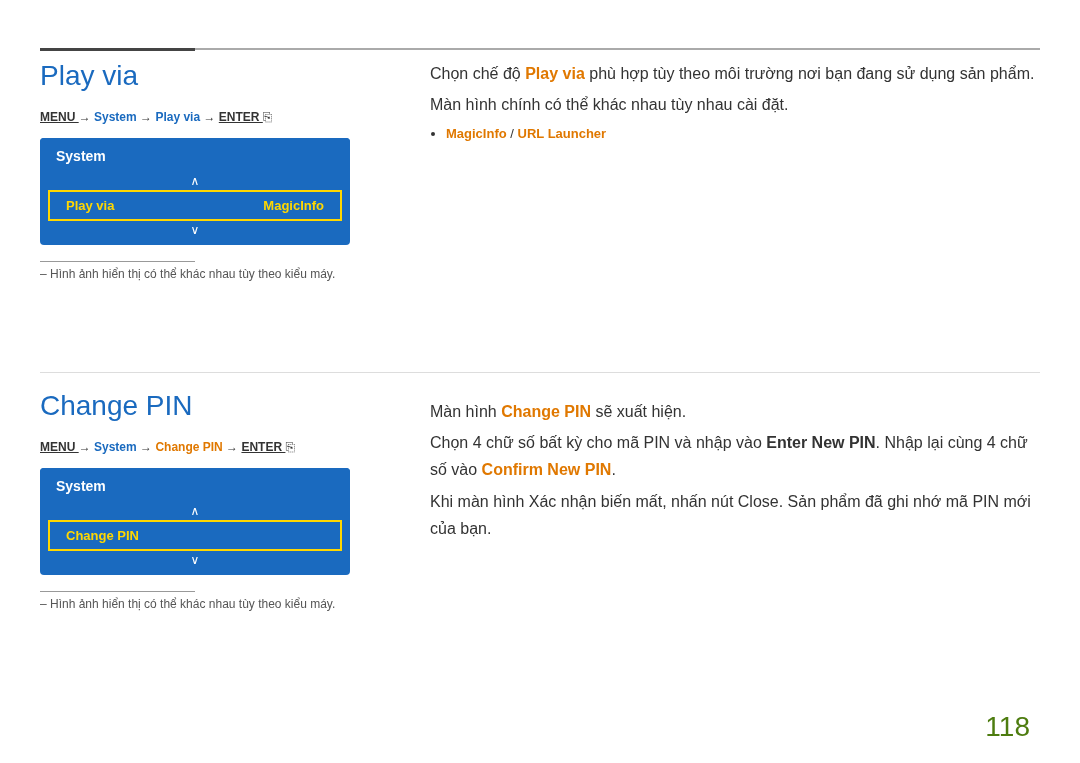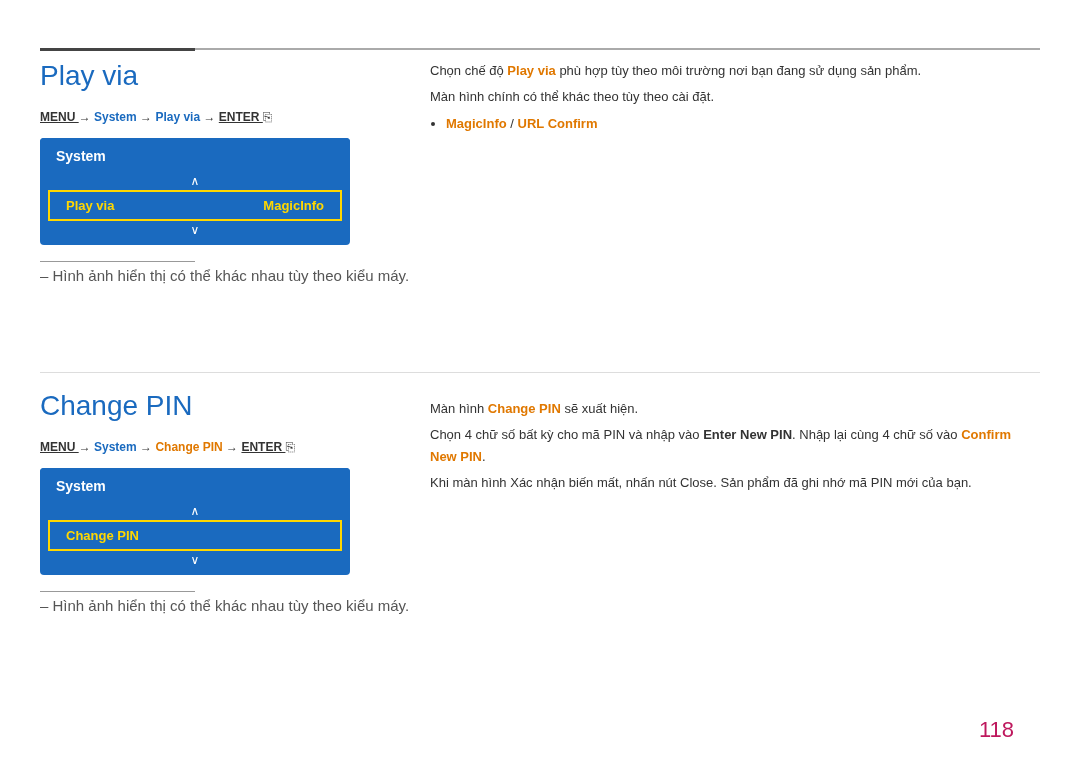--- a/index.html
+++ b/index.html
@@ -111,21 +111,21 @@
     }
     .system-box-arrow-down {
       text-align: center;
       color: #fff;
       font-size: 12px;
       padding: 2px 0 8px 0;
     }
 
     
     .right-text {
-      font-size: 13px;
+      font-size: 16px;
       color: #333;
       line-height: 1.7;
       margin-bottom: 4px;
     }
     .right-text .orange { color: #e07800; font-weight: 700; }
 
     .bullet-list {
       margin-top: 4px;
       margin-left: 16px;
     }
@@ -149,29 +149,29 @@
       position: absolute;
       left: 430px;
       top: 398px;
       right: 40px;
     }
 
     
     .page-number {
       position: absolute;
       bottom: 20px;
-      right: 66px;
-      font-size: 22px;
-      color: #be185d;
+      right: 50px;
+      font-size: 28px;
+      color: #4d7c0f;
       font-weight: 300;
     }
 
     
     .em-note {
-      font-size: 15px;
+      font-size: 12px;
       color: #555;
     }
 
     .note-line {
       width: 155px;
       height: 1px;
       background: #999;
       margin-bottom: 5px;
     }
   </style>
@@ -209,27 +209,27 @@
 
     <div class="note-line"></div>
     <div class="em-note">– Hình ảnh hiển thị có thể khác nhau tùy theo kiểu máy.</div>
   </div>
 
   <div class="right-col">
     <p class="right-text">
       Chọn chế độ <span class="orange" style="color:#e07800;font-weight:700;">Play via</span> phù hợp tùy theo môi trường nơi bạn đang sử dụng sản phẩm.
     </p>
     <p class="right-text">
-      Màn hình chính có thể khác theo tùy theo cài đặt.
+      Màn hình chính có thể khác nhau tùy nhau cài đặt.
     </p>
     <ul class="bullet-list">
       <li>
         <span class="orange" style="color:#e07800;font-weight:700;">MagicInfo</span>
         <span class="separator"> / </span>
-        <span class="orange" style="color:#e07800;font-weight:700;">URL Confirm</span>
+        <span class="orange" style="color:#e07800;font-weight:700;">URL Launcher</span>
       </li>
     </ul>
   </div>
 
   <div style="position:absolute;top:372px;left:40px;right:40px;height:1px;background:#ddd;"></div>
 
   <div class="left-col-bottom">
     <h2 class="section-title">Change PIN</h2>
 
     <div class="menu-path">

